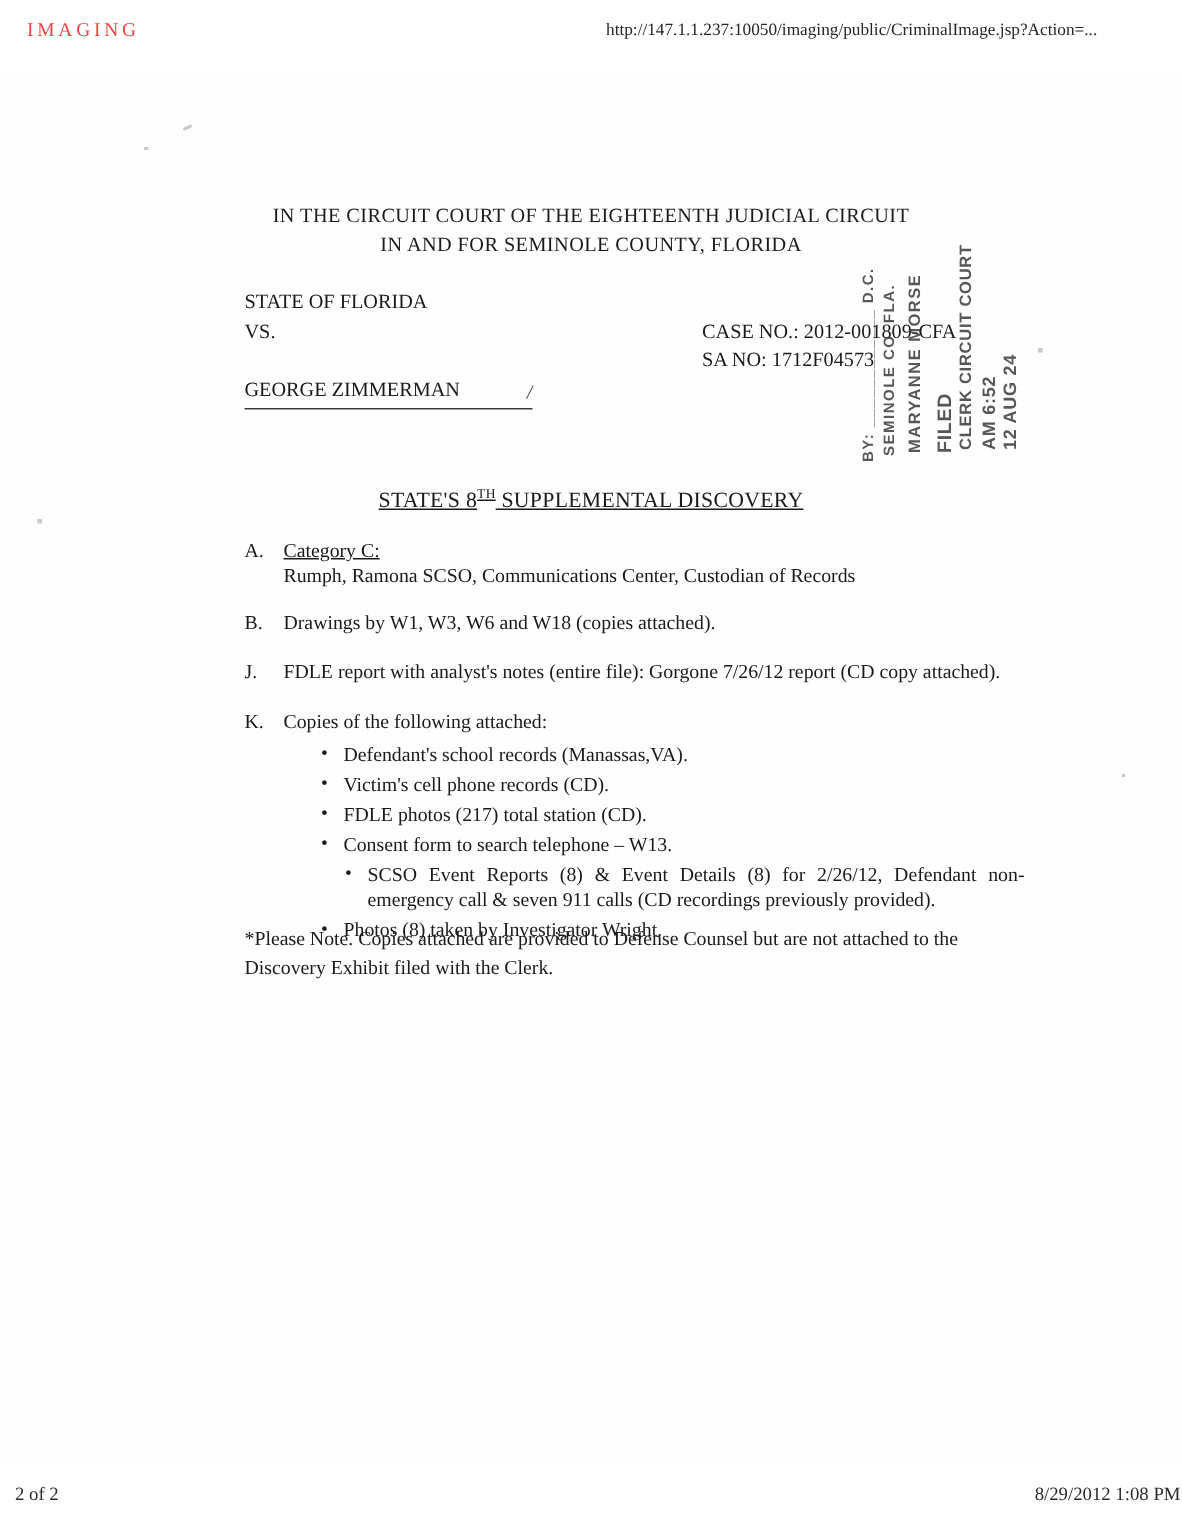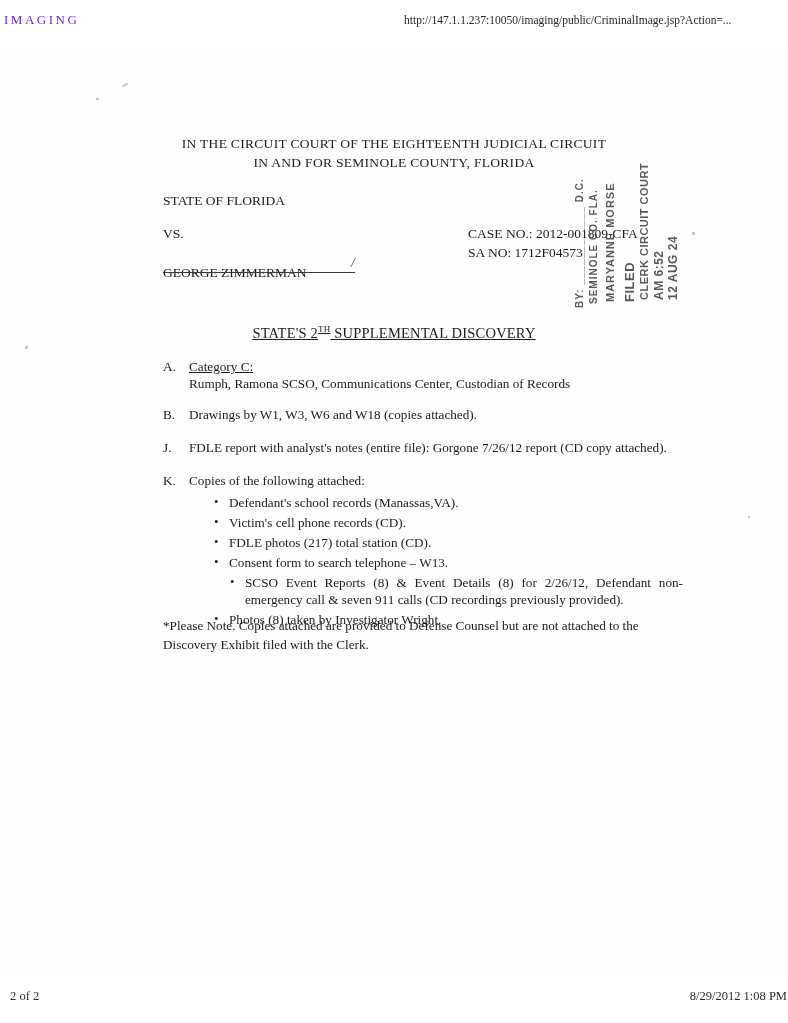--- a/index.html
+++ b/index.html
@@ -20,25 +20,25 @@
   .page-header {
     position: absolute;
     top: 12px;
     left: 0;
     width: 788px;
     height: 22px;
     display: flex;
     align-items: flex-start;
   }
   .header-left {
-    margin-left: 4px;
+    margin-left: 18px;
     font-family: "Liberation Serif", serif;
     font-size: 13px;
     letter-spacing: 2.5px;
-    color: #6d28d9;
+    color: #ef4444;
   }
   .header-url {
     position: absolute;
     left: 404px;
     top: 2px;
     font-family: "Liberation Serif", serif;
     font-size: 11.5px;
     color: #262626;
     white-space: nowrap;
   }
@@ -108,21 +108,21 @@
   .party {
     display: inline-block;
     width: 300px;
   }
   .case-meta {
     position: absolute;
     left: 305px;
     top: 0;
     line-height: 19px;
   }
-  .state-line { margin-bottom: 13px; }
+  .state-line { margin-bottom: 0; }
   .vs-line { margin-bottom: 19px; }
   .def-line { margin-bottom: 2px; }
 
   .sig-rule {
     position: absolute;
     top: 226px;
     left: 163px;
     width: 192px;
     border-bottom: 1.1px solid #3a3a3a;
   }
@@ -273,21 +273,21 @@
       </span>
     </div>
     <div class="row def-line">
       <span class="party">GEORGE ZIMMERMAN</span>
     </div>
   </div>
   <div class="sig-rule"></div>
   <div class="sig-slash">/</div>
 
   <div class="doc-title">
-    <span class="u">STATE'S 2</span><sup>TH</sup><span class="u"> SUPPLEMENTAL DISCOVERY</span>
+    <span class="u">STATE'S 8</span><sup>TH</sup><span class="u"> SUPPLEMENTAL DISCOVERY</span>
   </div>
 
   <div class="body-list">
 
     <div class="item">
       <span class="lbl">A.</span>
       <span class="cat-under">Category C:</span>
       <span class="line2">Rumph, Ramona  SCSO, Communications Center, Custodian of Records</span>
     </div>
 

